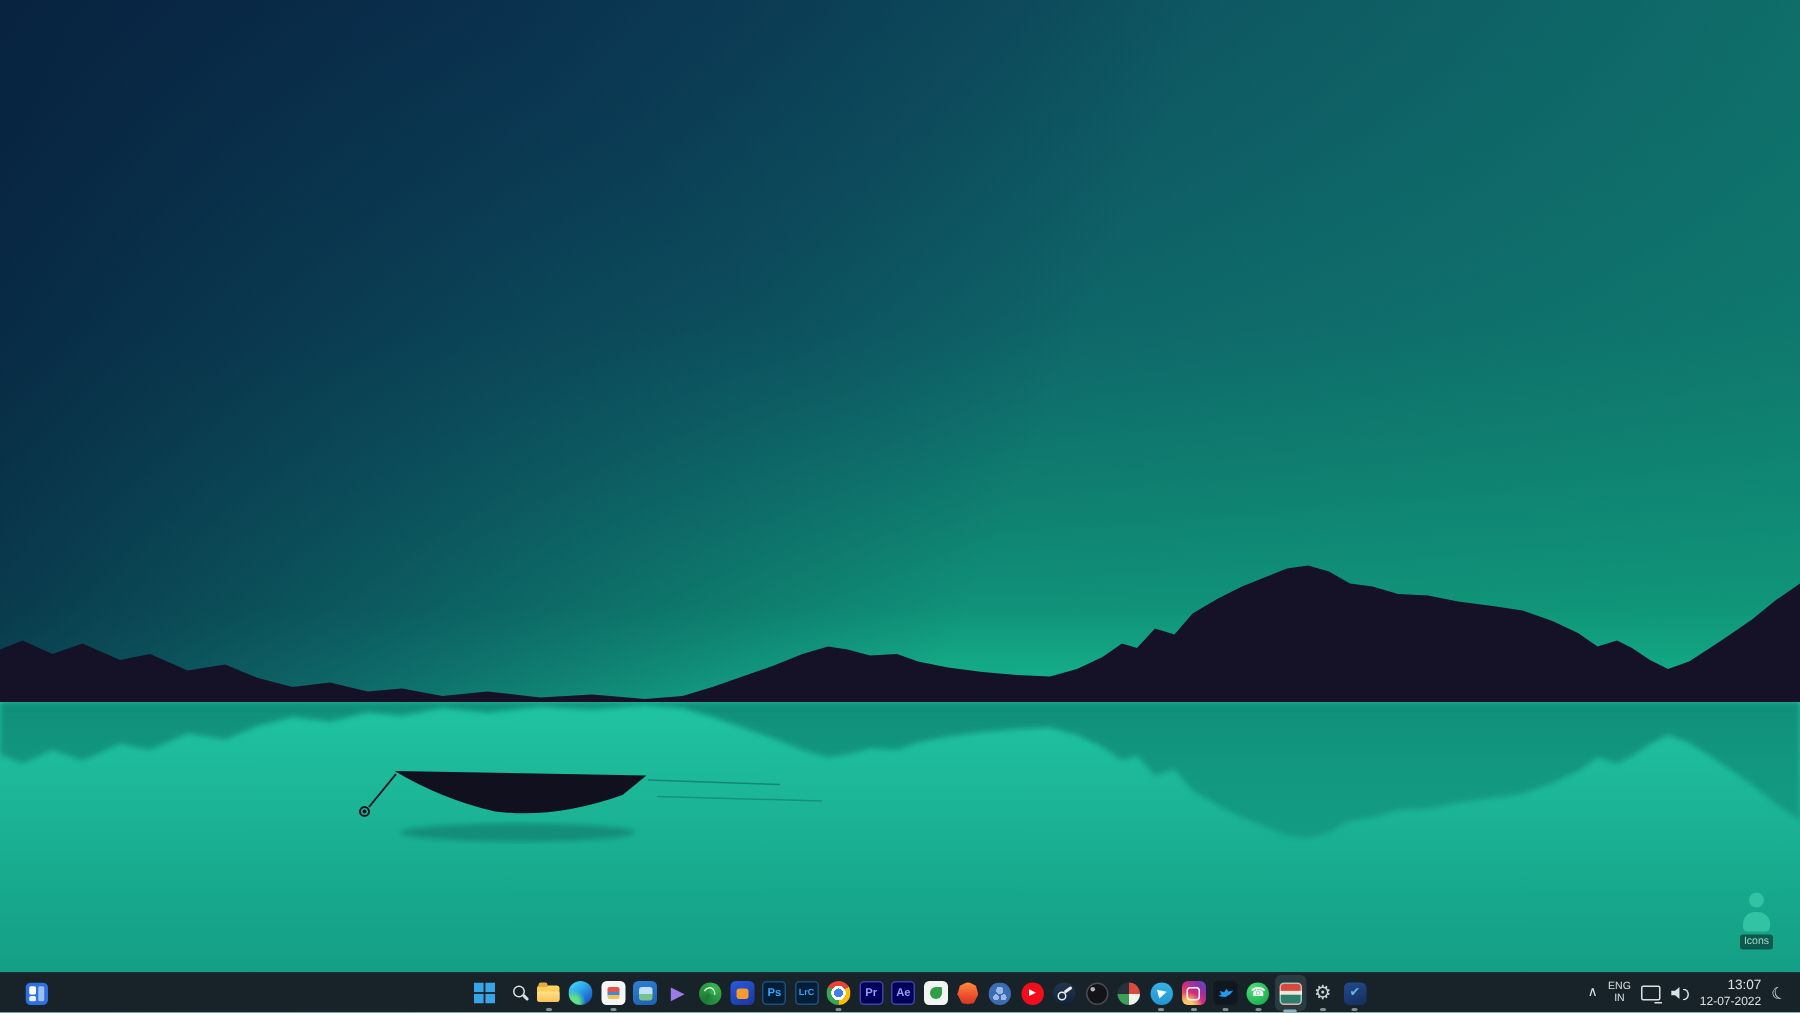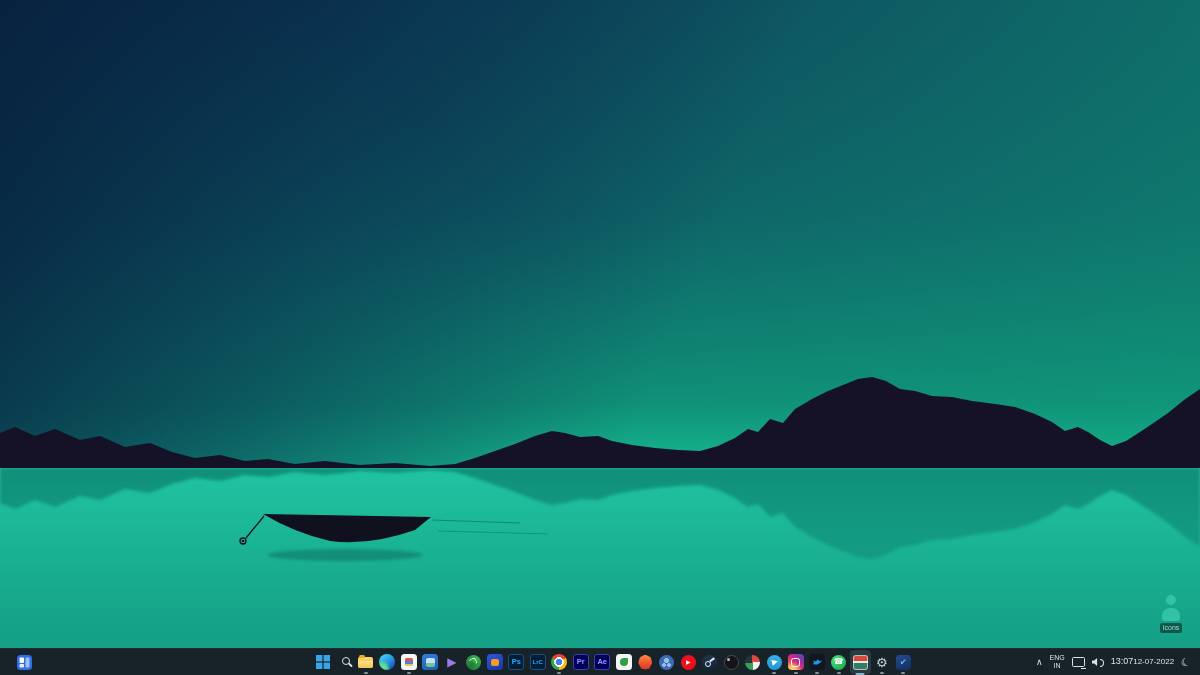--- a/index.html
+++ b/index.html
@@ -109,21 +109,21 @@
   .ic-todo{width:15px;height:15px;border-radius:3.5px;background:linear-gradient(160deg,#244a8f,#142e5c);color:#62b8ea;font-size:8.5px;font-weight:bold;}
 
   
   .tray-chevron{font-size:9px;cursor:pointer;}
   .lang{display:flex;flex-direction:column;align-items:center;line-height:1.1;font-size:7px;cursor:pointer;}
   .net-icon{width:11px;height:8px;border:1.2px solid #dbe2e4;border-radius:1.5px;position:relative;cursor:pointer;}
   .net-icon::after{content:'';position:absolute;right:-2px;bottom:-3px;width:5px;height:1.2px;background:#dbe2e4;}
   .vol-icon{position:relative;width:12px;height:10px;cursor:pointer;}
   .vol-icon::before{content:'';position:absolute;left:0;top:1px;width:8px;height:8px;background:#dbe2e4;clip-path:polygon(0 32%,32% 32%,68% 0,68% 100%,32% 68%,0 68%);}
   .vol-icon::after{content:'';position:absolute;right:0;top:2px;width:3px;height:6px;border:1px solid #dbe2e4;border-left:none;border-radius:0 5px 5px 0;}
-  .clock{display:flex;flex-direction:row;align-items:flex-end;line-height:1.3;cursor:pointer;}
+  .clock{display:flex;flex-direction:column;align-items:flex-end;line-height:1.3;cursor:pointer;}
   .clock .time{font-size:9px;}
   .clock .date{font-size:8px;}
   .moon{font-size:11px;transform:rotate(-15deg);cursor:pointer;}
 </style>
 </head>
 <body>
 
 <div class="desktop">
 
   <svg class="wallpaper" width="1200" height="675" viewBox="0 0 1200 675">

